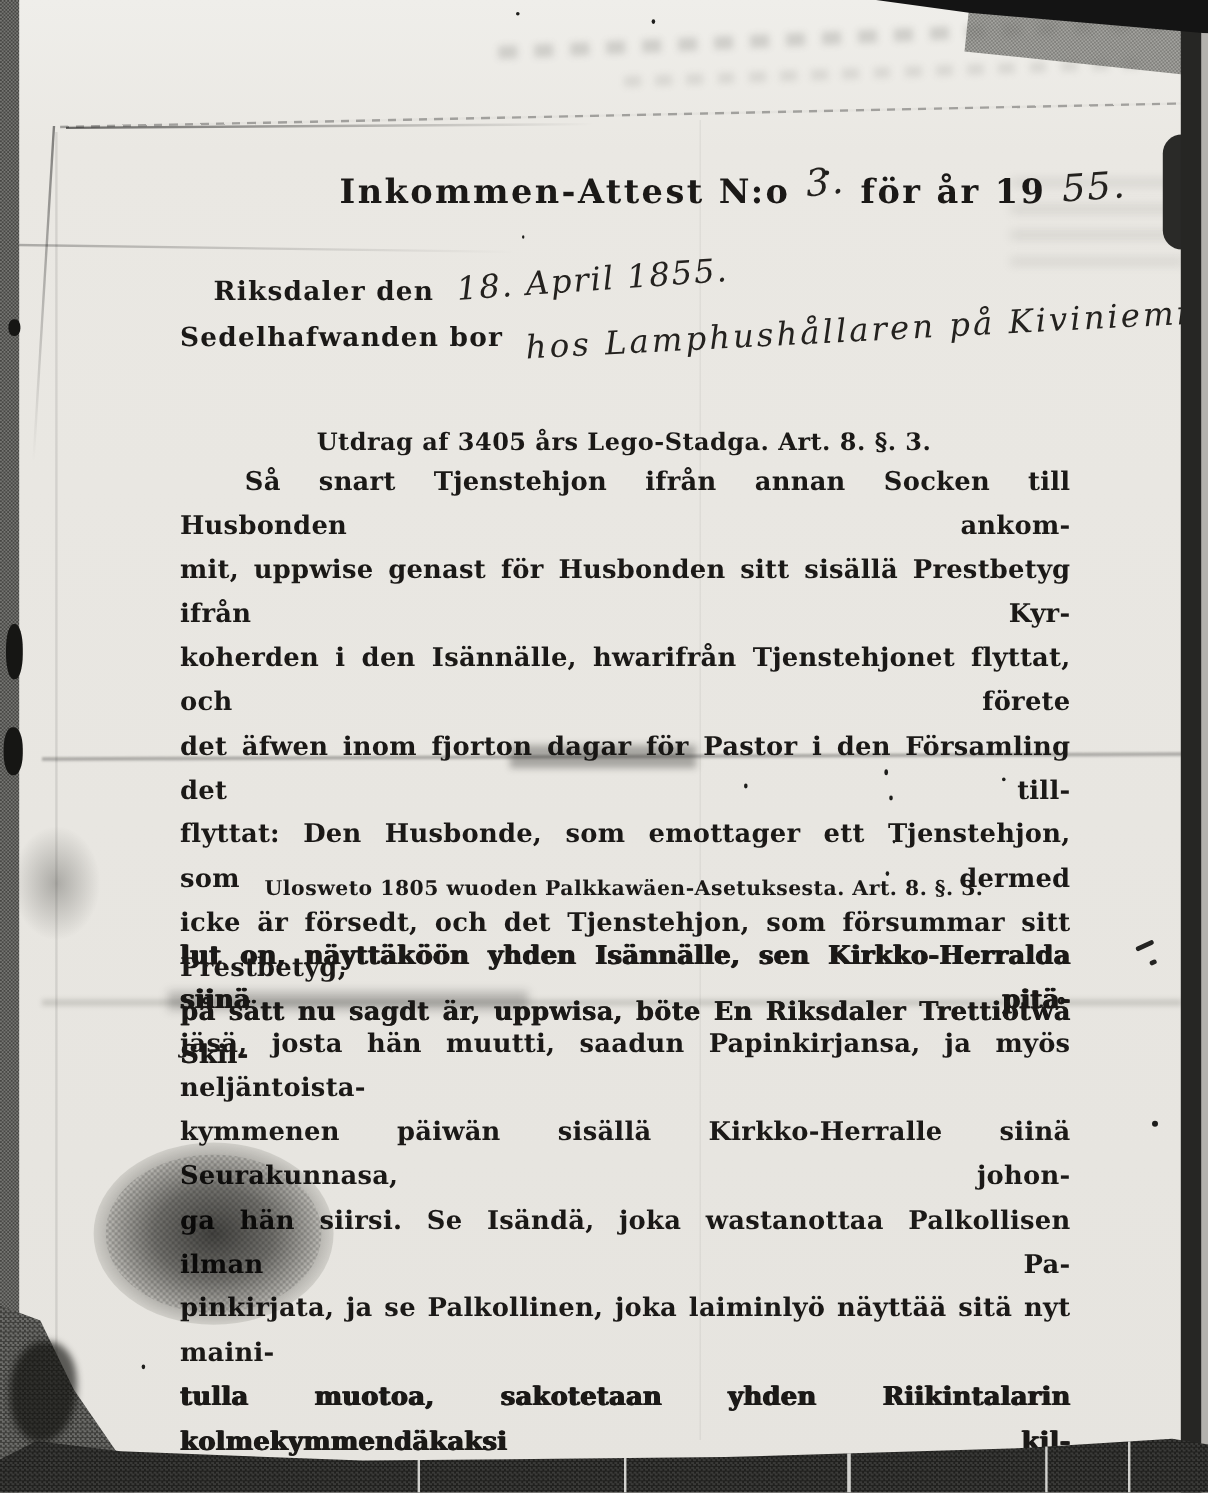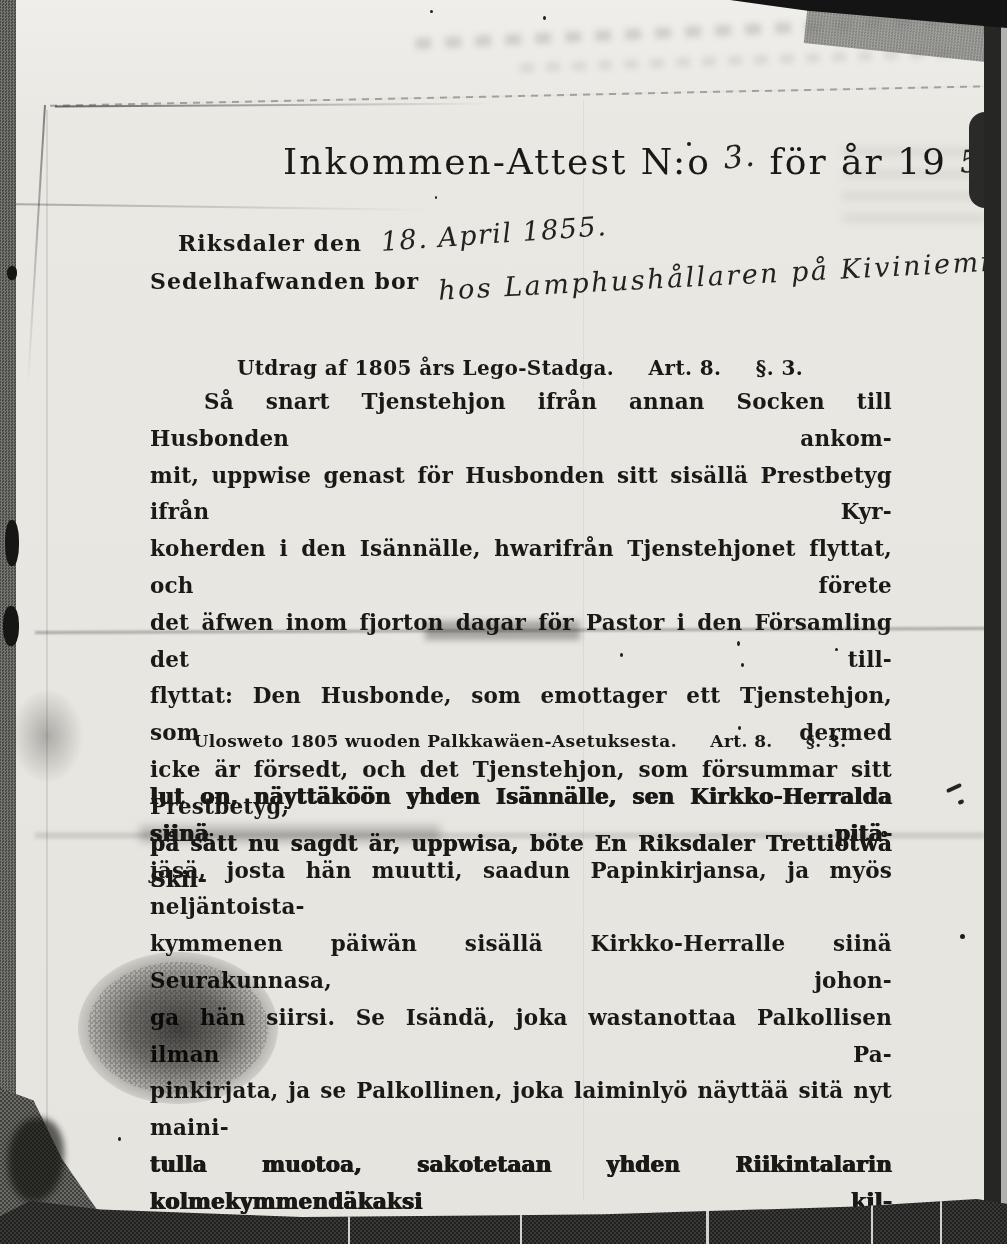--- a/index.html
+++ b/index.html
@@ -56,31 +56,31 @@
   .ghost1{left:415px;top:26px;width:565px;height:11px;transform:rotate(-2.5deg);filter:blur(3px);opacity:.4;z-index:3;
     background:repeating-linear-gradient(90deg,rgba(100,100,95,.55) 0 16px,transparent 16px 30px);}
   .ghost2{left:520px;top:56px;width:430px;height:9px;transform:rotate(-2deg);filter:blur(3px);opacity:.26;z-index:3;
     background:repeating-linear-gradient(90deg,rgba(100,100,95,.55) 0 14px,transparent 14px 26px);}
   .ghost3{left:842px;top:148px;width:145px;height:86px;filter:blur(4px);opacity:.3;z-index:3;
     background:repeating-linear-gradient(rgba(110,110,105,.45) 0 8px,transparent 8px 22px);}
   .speck{background:#1d1d1b;border-radius:50%;z-index:12;}
   .speck-dash{background:#242422;border-radius:2px;transform:rotate(-25deg);z-index:12;}
   
   .title-row{left:283px;top:141px;display:flex;align-items:baseline;gap:13px;z-index:5;white-space:nowrap;}
-  .printed-title{font-size:36px;font-weight:400;letter-spacing:2px;}
+  .printed-title{font-size:28px;font-weight:700;letter-spacing:2px;}
   .hand{font-style:italic;letter-spacing:1.5px;color:#24221f;display:inline-block;}
   .hand-num{font-size:31px;transform:rotate(-6deg) translateY(-7px);}
   .hand-year{font-size:31px;transform:rotate(-4deg) translateY(-3px);}
   .form-line{z-index:5;white-space:nowrap;}
   .form-label{font-size:22px;font-weight:700;letter-spacing:1px;}
   .form-value{font-size:27px;margin-left:14px;}
   .fv1{transform:rotate(-4deg) translateY(-8px);}
   .fv2{transform:rotate(-3deg) translateY(-4px);letter-spacing:2.5px;}
   .heading{left:150px;width:740px;text-align:center;font-size:20px;font-weight:700;z-index:5;white-space:nowrap;letter-spacing:.4px;}
-  .heading .gap{margin-left:27px;}
+  .heading .gap{}
   .para{left:150px;width:742px;font-size:21.5px;font-weight:700;line-height:36.8px;z-index:5;letter-spacing:.2px;word-spacing:2px;}
   .jline{text-align:justify;text-align-last:justify;}
   .indent{text-indent:54px;}
   .endline{text-align-last:left;}
   .smudge-light{text-shadow:.5px 0 0 currentColor;}
   .bold-smudge{text-shadow:.8px 0 0 currentColor,-.4px 0 0 currentColor;}
 </style>
 </head>
 <body>
 
@@ -100,21 +100,21 @@
   <div class="abs form-line" style="left:178px;top:226px;">
     <span class="form-label">Riksdaler den</span>
     <span class="hand form-value fv1">18. April 1855.</span>
   </div>
   <div class="abs form-line" style="left:150px;top:264px;">
     <span class="form-label">Sedelhafwanden bor</span>
     <span class="hand form-value fv2">hos Lamphushållaren på Kiviniemi,</span>
   </div>
 
   <div class="abs heading" style="top:356px;">
-    <span>Utdrag af 1805 års Lego-Stadga.</span>
+    <span>Utdrag af 3405 års Lego-Stadga.</span>
     <span class="gap">Art. 8.</span>
     <span class="gap">§. 3.</span>
   </div>
   <div class="abs para" style="top:384px;">
     <div class="jline indent">Så snart Tjenstehjon ifrån annan Socken till Husbonden ankom-</div>
     <div class="jline">mit, uppwise genast för Husbonden sitt sisällä Prestbetyg ifrån Kyr-</div>
     <div class="jline">koherden i den Isännälle, hwarifrån Tjenstehjonet flyttat, och förete</div>
     <div class="jline">det äfwen inom fjorton dagar för Pastor i den Församling det till-</div>
     <div class="jline">flyttat: Den Husbonde, som emottager ett Tjenstehjon, som dermed</div>
     <div class="jline">icke är försedt, och det Tjenstehjon, som försummar sitt Prestbetyg,</div>

